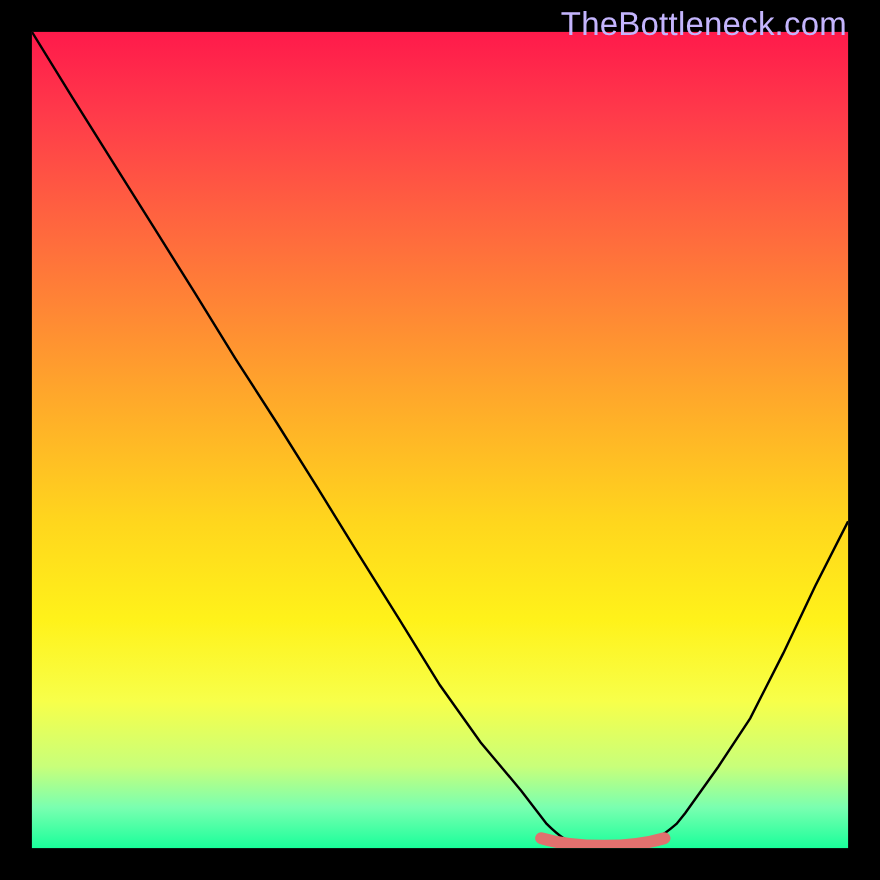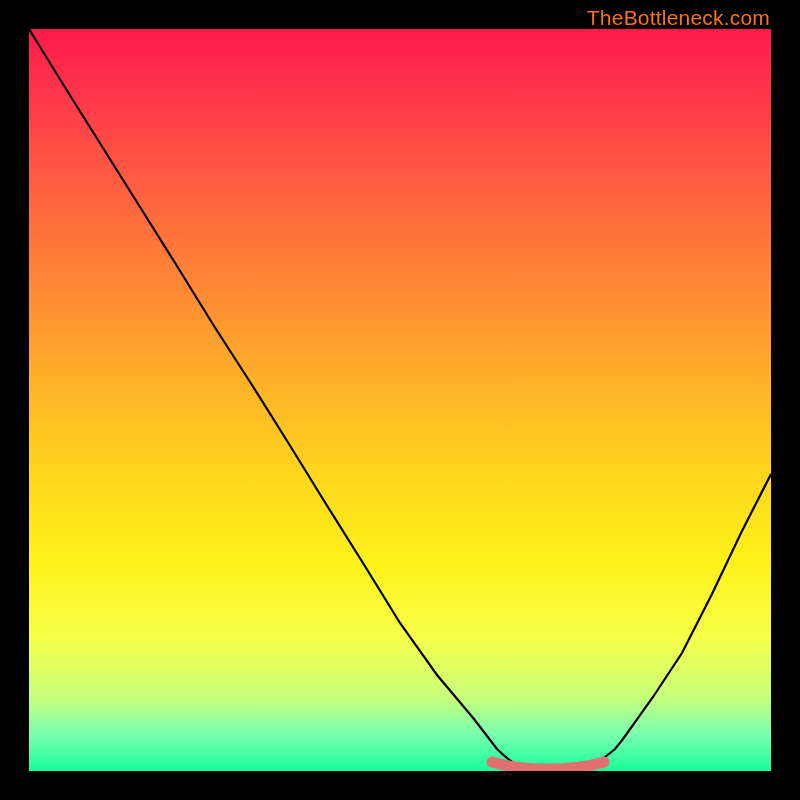--- a/index.html
+++ b/index.html
@@ -34,22 +34,22 @@
       #f7ff4a 82%,
       #c8ff7a 90%,
       #7affb0 95%,
       #19ff9a 100%
     );
   }
   .credit {
     position: absolute;
     top: 6px;
     right: 30px;
-    color: #f97316;
-    font-size: 21px;
+    color: #c4b5fd;
+    font-size: 30px;
     font-weight: 500;
     letter-spacing: 0.2px;
   }
   svg.curve {
     position: absolute;
     left: 0;
     top: 0;
     width: 742px;
     height: 742px;
   }

